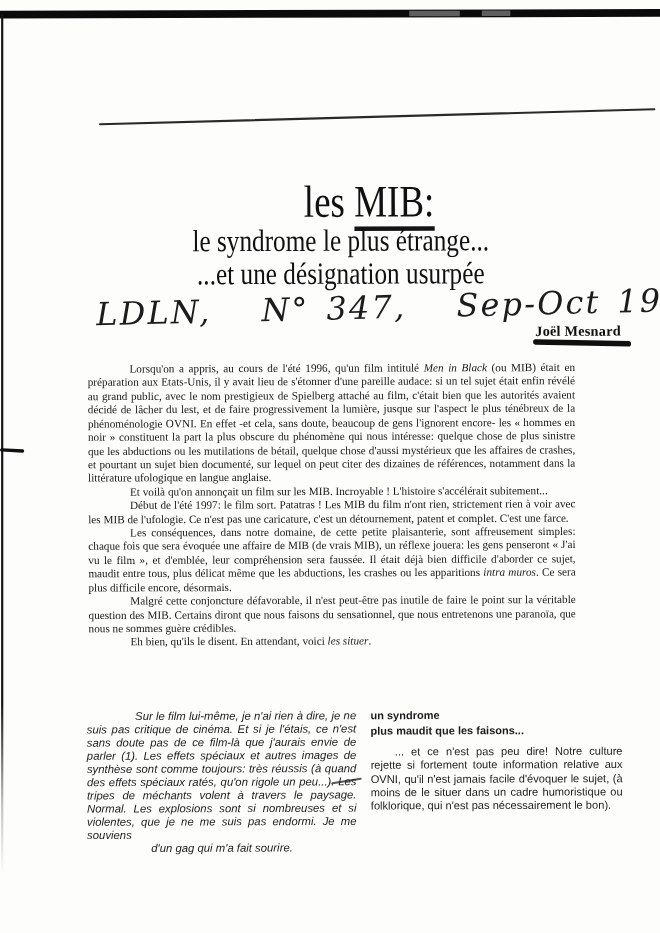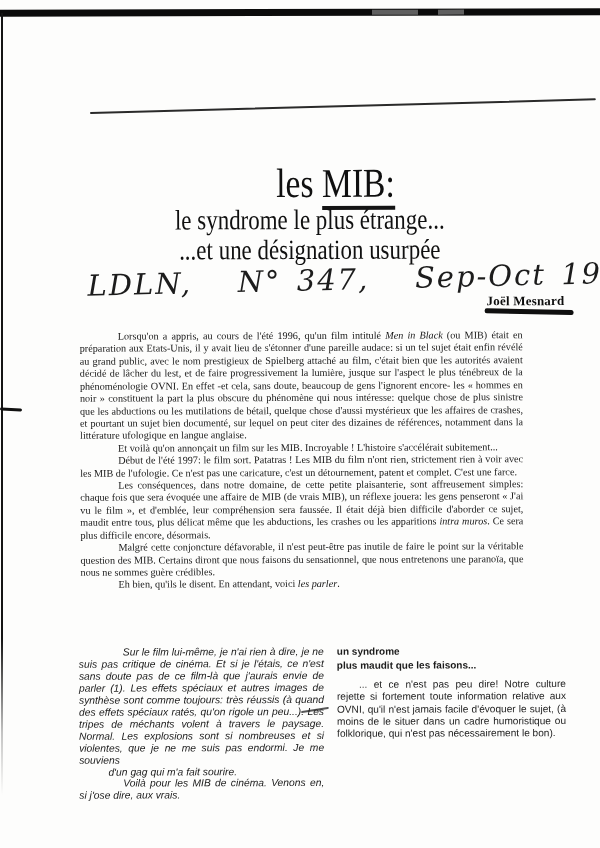--- a/index.html
+++ b/index.html
@@ -36,21 +36,21 @@
     border-radius:3px/70%;transform:rotate(1.4deg);}
   
   .intro{position:absolute;left:80px;top:330px;width:443px;
     font-size:10.2px;line-height:12.42px;text-align:justify;color:#161616;}
   .intro p{margin:0;text-indent:38px;}
   
   .col{font-family:"Liberation Sans", sans-serif;color:#1b1b1b;}
   .col-left{position:absolute;left:78px;top:646px;width:245px;
     font-size:10.3px;line-height:11.95px;text-align:justify;}
   .col-left p{margin:0;text-indent:44px;font-style:italic;}
-  .col-left .centered-line{text-align:center;text-indent:0;margin-right:58px;}
+  .col-left .centered-line{text-align:right;text-indent:0;margin-right:58px;}
   .col-right{position:absolute;left:336px;top:645px;width:229px;}
   .col-heading{font-weight:bold;font-size:10px;line-height:13.5px;margin:0;}
   .col-right .body{margin:7px 0 0 0;font-size:10.1px;line-height:12.3px;text-align:justify;text-indent:22px;}
   .footnote{margin:14px 0 0 0;font-size:8.8px;line-height:10.6px;text-align:justify;}
   .content-tilt{position:absolute;left:0;top:0;width:600px;height:848px;
     transform:rotate(-0.2deg);transform-origin:300px 420px;}
 </style>
 </head>
 <body>
 
@@ -75,27 +75,26 @@
 
   <div class="author">Joël Mesnard</div>
   <div class="author-line"></div>
 
   <div class="intro">
     <p>Lorsqu'on a appris, au cours de l'été 1996, qu'un film intitulé <i>Men in Black</i> (ou MIB) était en préparation aux Etats-Unis, il y avait lieu de s'étonner d'une pareille audace: si un tel sujet était enfin révélé au grand public, avec le nom prestigieux de Spielberg attaché au film, c'était bien que les autorités avaient décidé de lâcher du lest, et de faire progressivement la lumière, jusque sur l'aspect le plus ténébreux de la phénoménologie OVNI. En effet  -et cela, sans doute, beaucoup de gens l'ignorent encore-  les « hommes en noir » constituent la part la plus obscure du phénomène qui nous intéresse: quelque chose de plus sinistre que les abductions ou les mutilations de bétail, quelque chose d'aussi mystérieux que les affaires de crashes, et pourtant un sujet bien documenté, sur lequel on peut citer des dizaines de références, notamment dans la littérature ufologique en langue anglaise.</p>
     <p>Et voilà qu'on annonçait un film sur les MIB. Incroyable ! L'histoire s'accélérait subitement...</p>
     <p>Début de l'été 1997: le film sort. Patatras ! Les MIB du film n'ont rien, strictement rien à voir  avec les MIB de l'ufologie. Ce n'est pas une caricature, c'est un détournement, patent et complet. C'est une farce.</p>
     <p>Les conséquences, dans notre domaine, de cette petite plaisanterie, sont affreusement simples: chaque fois que sera évoquée une affaire de MIB (de vrais MIB), un réflexe jouera: les gens penseront « J'ai vu le film », et d'emblée, leur compréhension sera faussée. Il était déjà bien difficile d'aborder ce sujet, maudit entre tous, plus délicat même que les abductions, les crashes ou les apparitions <i>intra muros</i>. Ce sera plus difficile encore, désormais.</p>
     <p>Malgré cette conjoncture  défavorable, il n'est peut-être pas inutile de faire le point sur la véritable question des MIB. Certains diront que nous faisons du sensationnel, que nous entretenons une paranoïa, que nous ne sommes guère crédibles.</p>
-    <p>Eh bien, qu'ils le disent. En attendant, voici <i>les parler</i>.</p>
+    <p>Eh bien, qu'ils le disent. En attendant, voici <i>les situer</i>.</p>
   </div>
 
   <div class="col col-left">
     <p>Sur le film lui-même, je n'ai rien à dire, je ne suis pas critique de cinéma. Et si je l'étais, ce n'est sans doute pas de ce film-là que j'aurais envie de parler (1). Les effets spéciaux et autres images de synthèse sont comme toujours: très réussis (à quand des effets spéciaux ratés, qu'on rigole un peu...). Les tripes de méchants volent à travers le paysage. Normal. Les explosions sont si nombreuses et si violentes, que je ne me suis pas endormi. Je me souviens</p>
     <p class="centered-line">d'un gag qui m'a fait sourire.</p>
-    <p>Voilà pour les MIB de cinéma. Venons en, si j'ose dire, aux vrais.</p>
   </div>
 
   <div class="col col-right">
     <p class="col-heading"><span>un syndrome</span><br>
       <span>plus maudit que les faisons...</span></p>
     <p class="body">... et ce n'est pas peu dire! Notre culture rejette si fortement toute information relative aux OVNI, qu'il n'est jamais facile d'évoquer le sujet, (à moins de le situer dans un cadre humoristique ou folklorique, qui n'est pas nécessairement le bon).</p>
   </div>
 
 </div>
 

